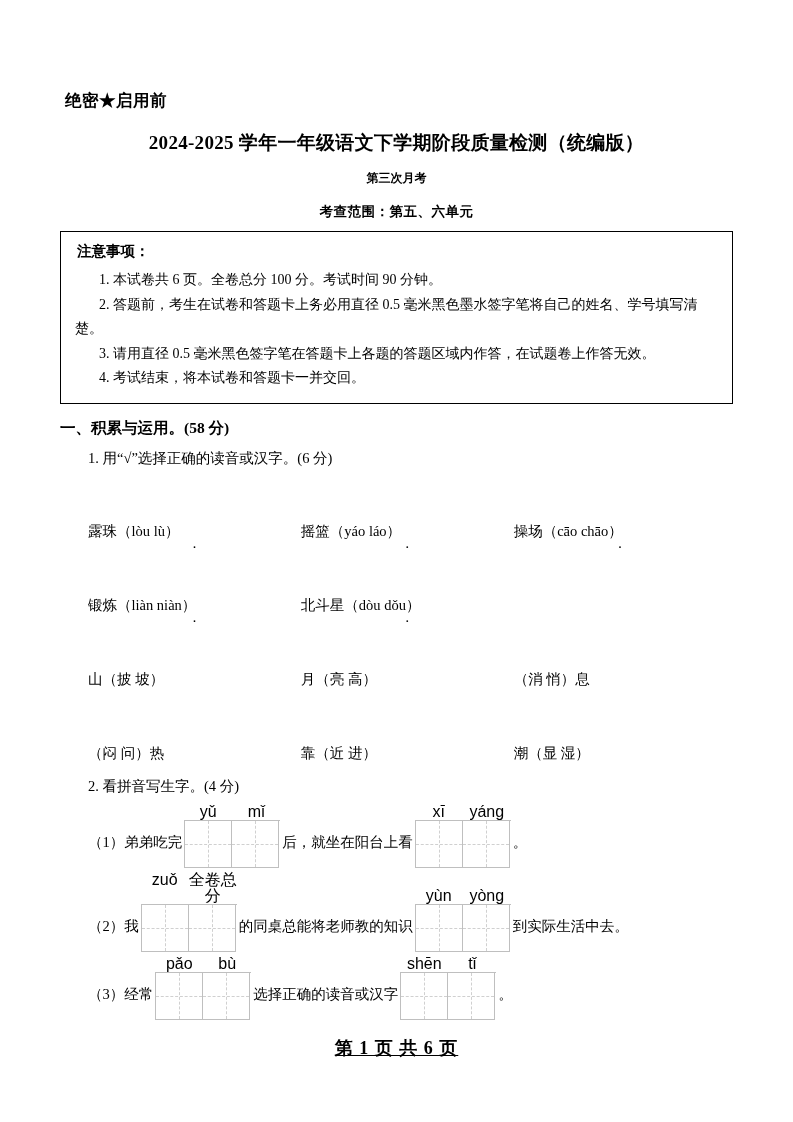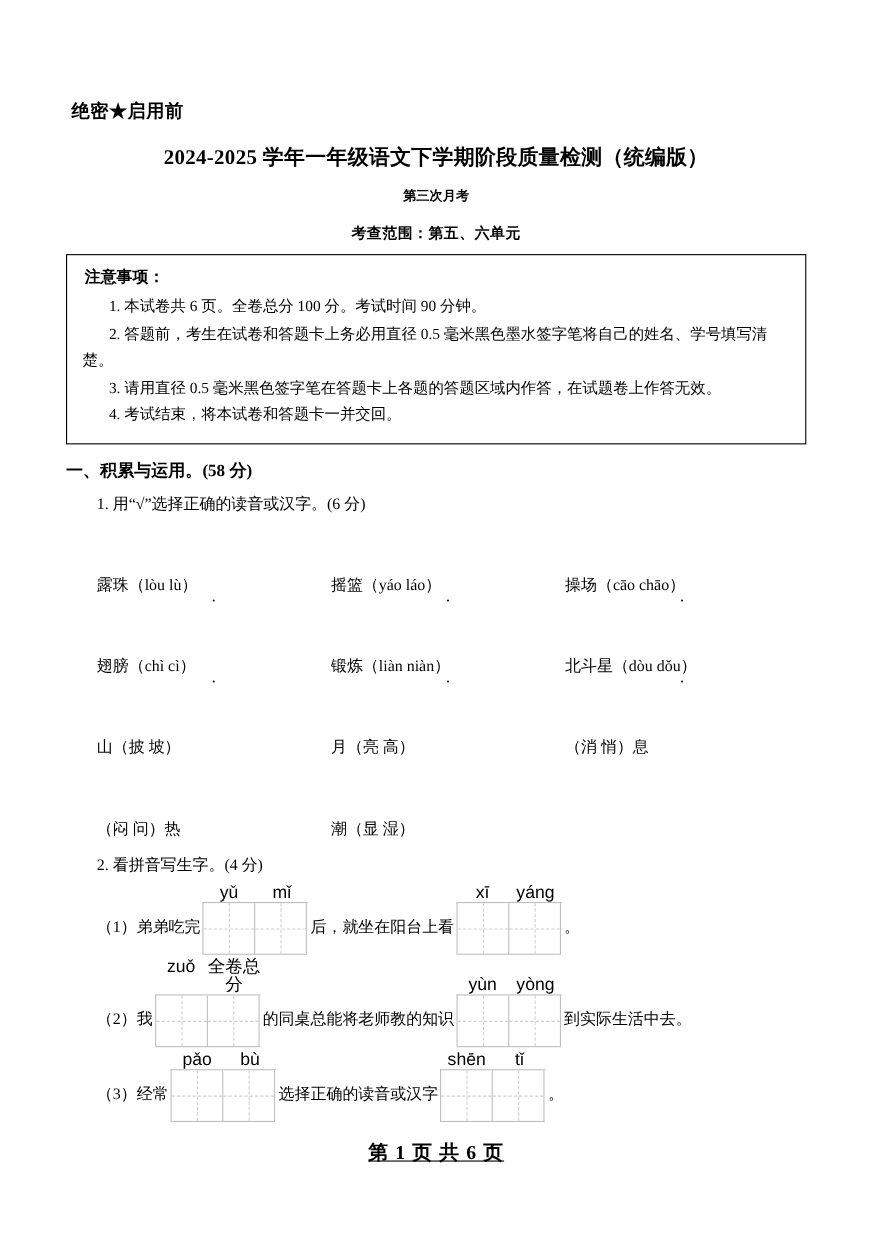--- a/index.html
+++ b/index.html
@@ -189,31 +189,31 @@
   <div class="section-title">一、积累与运用。(58 分)</div>
 
   <div class="q-line">1. 用“√”选择正确的读音或汉字。(6 分)</div>
 
   <div class="choice-row">
     <div class="choice-cell dotmark">露珠（lòu  lù）</div>
     <div class="choice-cell dotmark">摇篮（yáo  láo）</div>
     <div class="choice-cell dotmark">操场（cāo  chāo）</div>
   </div>
   <div class="choice-row">
-    <div class="choice-cell dotmark">翅膀（chì  cì）</div>
     <div class="choice-cell dotmark">锻炼（liàn  niàn）</div>
     <div class="choice-cell dotmark">北斗星（dòu  dǒu）</div>
   </div>
   <div class="choice-row">
     <div class="choice-cell">山（披  坡）</div>
     <div class="choice-cell">月（亮  高）</div>
     <div class="choice-cell">（消  悄）息</div>
   </div>
   <div class="choice-row">
     <div class="choice-cell">（闷  问）热</div>
+    <div class="choice-cell">靠（近  进）</div>
     <div class="choice-cell">潮（显  湿）</div>
   </div>
 
   <div class="q-line" style="margin-top:14px;">2. 看拼音写生字。(4 分)</div>
 
   <div class="write-row">
     <span class="write-lead">（1）弟弟吃完</span>
     <span class="tianzi-wrap">
       <span class="pinyin-row">
         <span class="pinyin-cell">yǔ</span>

